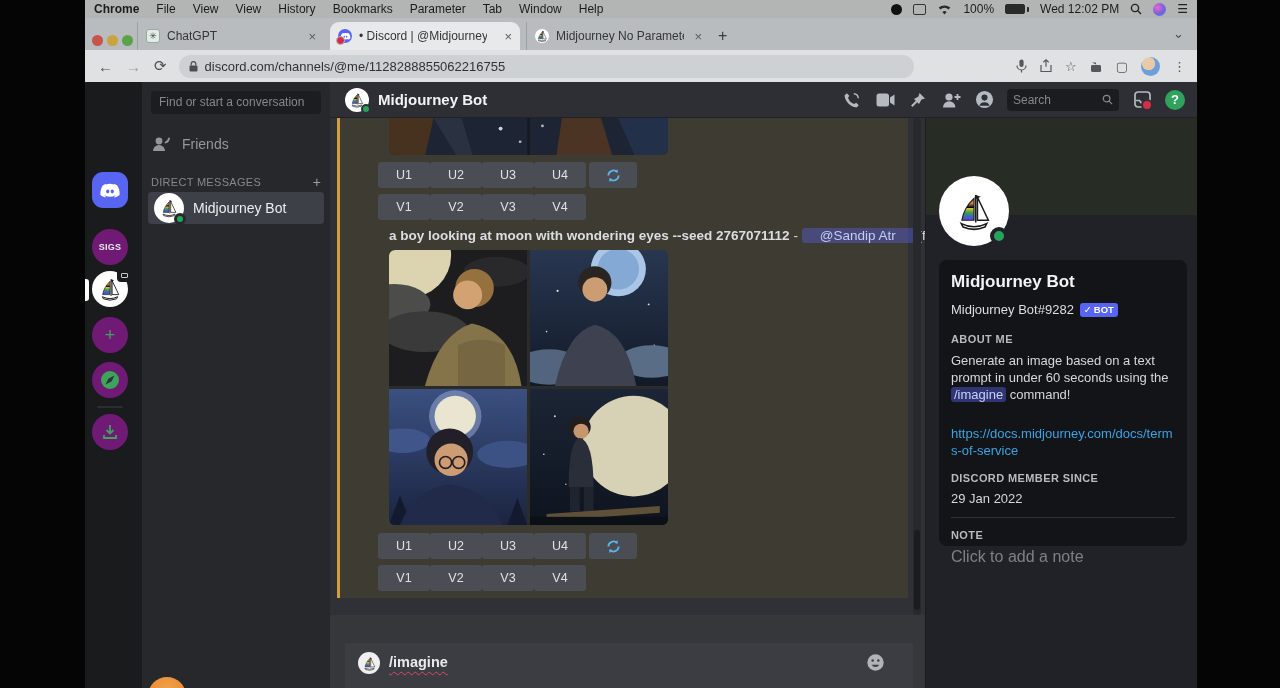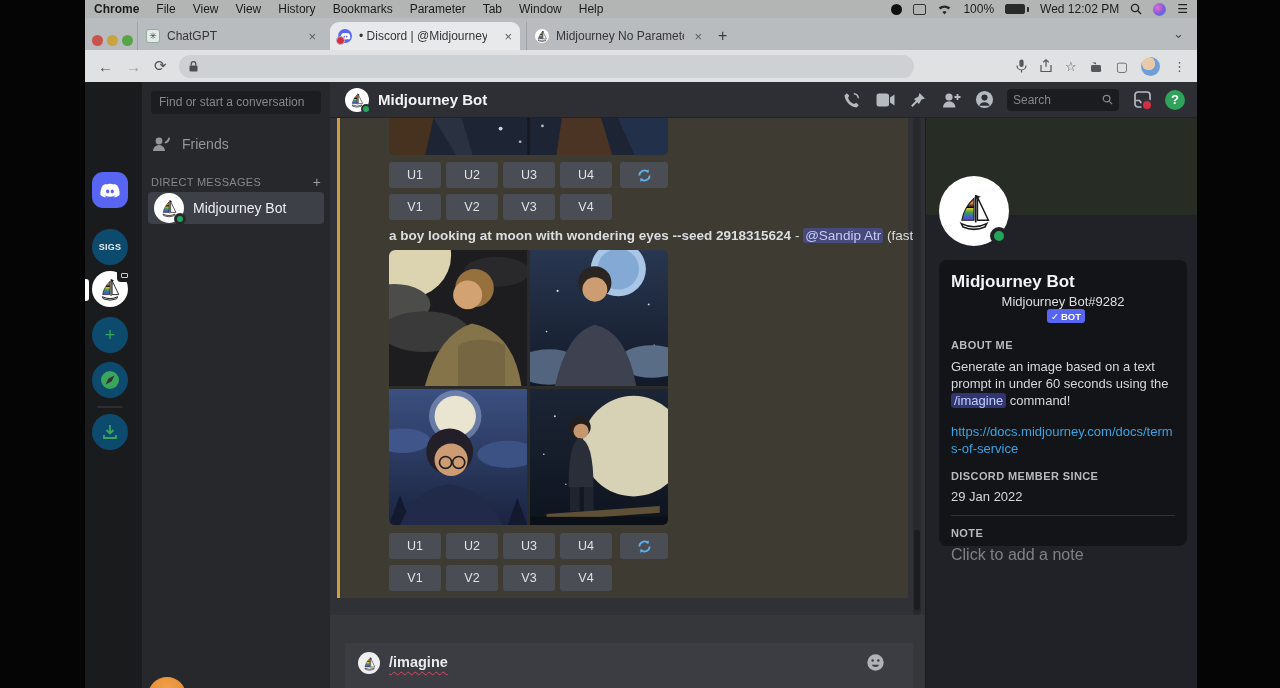--- a/index.html
+++ b/index.html
@@ -46,21 +46,21 @@
   #omnibox { margin-left:12px; width:735px; height:23px; background:#ced1d3; border-radius:12px; display:flex; align-items:center; padding:0 10px; }
   #omnibox .lock { font-size:10px; color:#4c4e50; margin-right:7px; }
   #omnibox .url { font-size:13px; color:#303234; }
   .tb-right { margin-left:auto; display:flex; align-items:center; gap:13px; padding-right:11px; }
   .tb-ic { font-size:13px; color:#55575a; }
   .tb-avatar { width:19px; height:19px; border-radius:50%; background:radial-gradient(circle at 40% 35%, #e8c9a8 0 38%, #6f9fd8 40%); }
 
   
   #rail { position:absolute; left:0; top:82px; width:57px; height:606px; background:#1a1b1d; }
   .rail-pill { position:absolute; left:0; top:197px; width:4px; height:22px; background:#fff; border-radius:0 3px 3px 0; }
-  .rail-btn { position:absolute; left:7px; width:36px; height:36px; border-radius:50%; background:#0c4a6e; display:flex; align-items:center; justify-content:center; }
+  .rail-btn { position:absolute; left:7px; width:36px; height:36px; border-radius:50%; background:#701a75; display:flex; align-items:center; justify-content:center; }
   #rail-home { top:90px; border-radius:11px; background:#5865f2; }
   #rail-server { top:147px; color:#e8e9eb; font-size:9px; font-weight:bold; letter-spacing:.2px; }
   #rail-mj { top:189px; background:#fff; }
   .mj-badge { position:absolute; right:-3px; top:-3px; width:14px; height:14px; background:#1a1b1d; border-radius:4px; display:flex; align-items:center; justify-content:center; }
   .mj-badge i { display:block; width:7px; height:5px; border:1.2px solid #c8cacd; border-radius:1px; }
   #rail-add { top:235px; } #rail-explore { top:280px; } #rail-dl { top:332px; }
   .rail-divider { position:absolute; left:12px; top:324px; width:26px; height:2px; background:#2c2d31; border-radius:1px; }
   .green-glyph { color:#3ba55c; font-size:18px; font-weight:400; }
 
   
@@ -96,28 +96,28 @@
   
   #chatarea { position:absolute; left:245px; top:118px; width:595px; height:497px; background:#303136; }
   #hl-block { position:absolute; left:7px; top:0; width:571px; height:480px; background:#3e3b33; border-left:3px solid #cf9e41; }
   #scrollbar { position:absolute; left:583px; top:0; width:8px; height:497px; background:#28292d; border-radius:4px; }
   #scroll-thumb { position:absolute; left:1px; top:412px; width:6px; height:80px; background:#1b1c1f; border-radius:3px; }
 
   .msg-x { position:absolute; left:59px; }
   #topimg { top:0; width:279px; height:37px; border-radius:0 0 6px 6px; overflow:hidden; }
   #topimg svg { display:block; }
 
-  .btnrow { position:absolute; left:59px; display:flex; gap:5px; }
+  .btnrow { position:absolute; left:48px; display:flex; }
   .uvbtn { width:52px; height:26px; background:#4a4d53; border-radius:3px; color:#dfe1e4; font-size:12.5px; font-weight:500;
     display:flex; align-items:center; justify-content:center; }
   .rerunbtn { width:48px; height:26px; background:#4a4d53; border-radius:3px; display:flex; align-items:center; justify-content:center; margin-left:3px; }
 
   #msgtext { position:absolute; left:59px; top:110px; width:515px; font-size:13.5px; color:#dbdee1; white-space:nowrap; }
   #msgtext .bold { font-weight:700; }
-  #msgtext .mention { background:rgba(88,101,242,.38); color:#c5cbf8; border-radius:3px; padding:0 2px; font-weight:500; }
+  #msgtext .mention { background:rgba(88,101,242,.38); color:#c5cbf8; border-radius:3px; padding:0 18px; font-weight:500; }
 
   #gridimg { position:absolute; left:59px; top:132px; width:279px; height:275px; border-radius:6px; overflow:hidden;
     display:grid; grid-template-columns:1fr 1fr; grid-template-rows:1fr 1fr; gap:3px; background:#2b2b29; }
   #gridimg svg { display:block; width:100%; height:100%; }
 
   
   #inputzone { position:absolute; left:245px; top:615px; width:595px; height:73px; background:#35373b; }
   #ac-bar { position:absolute; left:15px; top:0; width:568px; height:28px; background:#292b2f; border-radius:8px 8px 0 0;
     display:flex; align-items:center; padding-left:14px; }
   #ac-bar .acparam { font-size:13px; font-weight:700; color:#f0f1f3; }
@@ -130,29 +130,29 @@
   #emoji-btn { position:absolute; right:28px; top:10px; }
 
   
   #profile { position:absolute; left:840px; top:118px; width:272px; height:570px; background:#212227; border-left:1px solid #1b1c1f; }
   #banner { position:absolute; left:0; top:0; width:272px; height:97px; background:#272c25; }
   #pf-avatar { position:absolute; left:13px; top:58px; width:70px; height:70px; border-radius:50%; background:#fff;
     display:flex; align-items:center; justify-content:center; }
   #pf-avatar .status-dot { width:18px; height:18px; border:4px solid #212227; right:1px; bottom:1px; position:absolute; }
   #pf-card { position:absolute; left:13px; top:142px; width:248px; height:286px; background:#131417; border-radius:8px; padding:12px; }
   #pf-name { font-size:17px; font-weight:800; color:#f2f3f5; }
-  #pf-tagrow { display:flex; align-items:center; margin-top:2px;flex-direction:column; }
+  #pf-tagrow { display:flex; align-items:center; margin-top:10px; }
   #pf-tag { font-size:13px; color:#dcdee1; }
   #bot-badge { margin-left:6px; background:#5865f2; color:#fff; border-radius:3px; font-size:9.5px; font-weight:700;
     padding:1.5px 4px; display:flex; align-items:center; gap:2px; }
   .pf-h { font-size:11px; font-weight:700; letter-spacing:.4px; color:#b8bac0; }
   #about-h { margin-top:16px; }
   #about-body { margin-top:7px; font-size:13px; line-height:1.32; color:#d5d7db; }
   .code-pill { background:rgba(88,101,242,.42); color:#c7cffa; border-radius:3px; padding:0 3px; }
-  #pf-link { margin-top:15px; font-size:13px; line-height:1.3; color:#3aa3e3; word-break:break-all; width:228px; }
+  #pf-link { margin-top:23px; font-size:13px; line-height:1.3; color:#3aa3e3; word-break:break-all; width:228px; }
   #member-h { margin-top:12px; }
   #member-v { margin-top:7px; font-size:13px; color:#d5d7db; }
   .pf-div { margin-top:11px; height:1px; background:#303237; }
   #note-h { margin-top:11px; }
   #note-ph { margin-top:7px; font-size:16px; color:#7e8187; }
 
   #orange-fab { position:absolute; left:63px; top:677px; width:38px; height:38px; border-radius:50%;
     background:radial-gradient(circle at 50% 30%, #f0a04a, #e07f28); }
 </style>
 </head>
@@ -250,20 +250,21 @@
 
   <div id="toolbar">
     <span class="nav-ic">←</span>
     <span class="nav-ic dim">→</span>
     <span class="nav-ic">⟳</span>
     <div id="omnibox">
       <svg class="lock" width="9" height="11" viewBox="0 0 9 11">
             <rect x="0.5" y="4.5" width="8" height="6" rx="1" fill="#4c4e50"></rect>
             <path d="M2.2 4.5 V3 a2.3 2.3 0 0 1 4.6 0 V4.5" fill="none" stroke="#4c4e50" stroke-width="1.2"></path>
           </svg>
+      <span class="url">discord.com/channels/@me/1128288855062216755</span>
     </div>
     <span class="tb-right">
       <svg width="11" height="14" viewBox="0 0 11 14">
             <rect x="3.4" y="0.5" width="4.2" height="7.5" rx="2.1" fill="#55575a"></rect>
             <path d="M1 6.5 a4.5 4.5 0 0 0 9 0 M5.5 11 v2.5" stroke="#55575a" fill="none" stroke-width="1.2"></path>
           </svg>
       <svg width="12" height="14" viewBox="0 0 12 14">
             <path d="M6 0.8 v7 M3.3 3.2 L6 0.8 L8.7 3.2" stroke="#55575a" fill="none" stroke-width="1.2"></path>
             <path d="M1 6 v6.5 h10 V6" stroke="#55575a" fill="none" stroke-width="1.2"></path>
           </svg>
@@ -431,21 +432,21 @@
       </span>
     </div>
     <div class="btnrow" style="top:76px">
       <span class="uvbtn">V1</span>
       <span class="uvbtn">V2</span>
       <span class="uvbtn">V3</span>
       <span class="uvbtn">V4</span>
     </div>
 
     <div id="msgtext">
-      <span class="bold">a boy looking at moon with wondering eyes --seed 2918315624</span>
+      <span class="bold">a boy looking at moon with wondering eyes --seed 2767071112</span>
       <span>-</span>
       <span class="mention">@Sandip Atr</span>
       <span>(fast)</span>
     </div>
 
     <div id="gridimg">
       <svg viewBox="0 0 100 100" preserveAspectRatio="none">
         <rect width="100" height="100" fill="#1d1d20"></rect>
         <circle cx="14" cy="4" r="31" fill="#dcd4b1"></circle>
         <ellipse cx="4" cy="40" rx="26" ry="15" fill="#4c4c4b"></ellipse>

